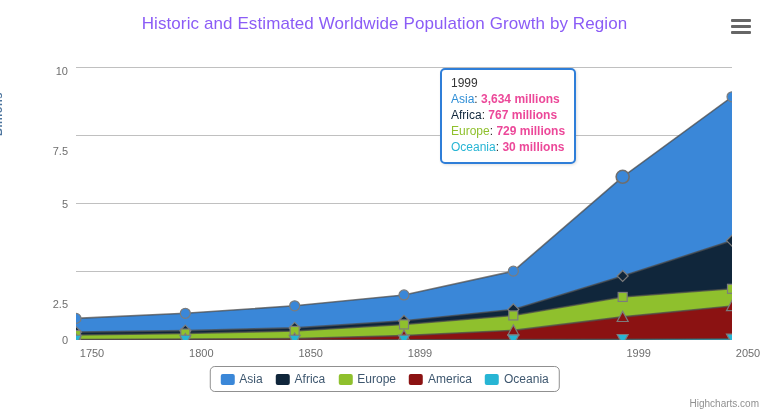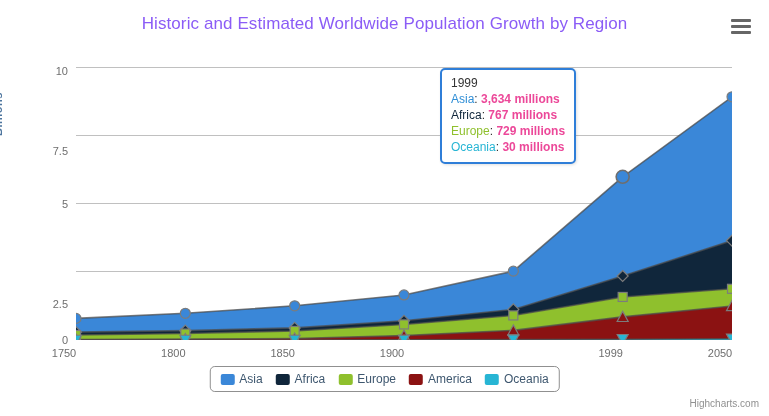--- a/index.html
+++ b/index.html
@@ -104,21 +104,21 @@
   }
   #y-labels {
     position: absolute;
     left: 8px;
     top: 67px;
     width: 60px;
     height: 273px;
   }
   #x-labels {
     position: absolute;
-    left: 64px;
+    left: 92px;
     top: 344px;
     width: 656px;
     height: 20px;
   }
   .x-tick-label {
     position: absolute;
     font-size: 11px;
     color: #6e6e6e;
     transform: translateX(-50%);
     white-space: nowrap;
@@ -272,21 +272,21 @@
         <polygon points="546.6666666666666,277.681 552.1666666666666,267.506 541.1666666666666,267.506" fill="#27b5d4" stroke="#7c7c7c" stroke-width="1.2"></polygon>
         <polygon points="656,277.2442 661.5,267.06919999999997 650.5,267.06919999999997" fill="#27b5d4" stroke="#7c7c7c" stroke-width="1.2"></polygon>
         <circle cx="546.6666666666666" cy="109.8006" r="6.5" fill="#3a87d8" stroke="#6e6e6e" stroke-width="1.6"></circle>
       </svg>
   </div>
 
   <div id="x-labels">
       <div class="x-tick-label" style="left: 0px; top: 3px;">1750</div>
       <div class="x-tick-label" style="left: 109.333px; top: 3px;">1800</div>
       <div class="x-tick-label" style="left: 218.667px; top: 3px; text-align: center;">1850</div>
-      <div class="x-tick-label" style="left: 328px; top: 3px;">1900</div>
+      <div class="x-tick-label" style="left: 328px; top: 3px;">1899</div>
       <div class="x-tick-label" style="left: 437.333px; top: 3px; margin-top: 34px;">1950</div>
       <div class="x-tick-label" style="left: 546.667px; top: 3px;">1999</div>
       <div class="x-tick-label" style="left: 656px; top: 3px;">2050</div>
     </div>
 
   <div id="legend">
       <div class="legend-item">
         <span class="legend-swatch" style="background: rgb(58, 135, 216);"></span>
         <span class="legend-label">Asia</span>
       </div>

